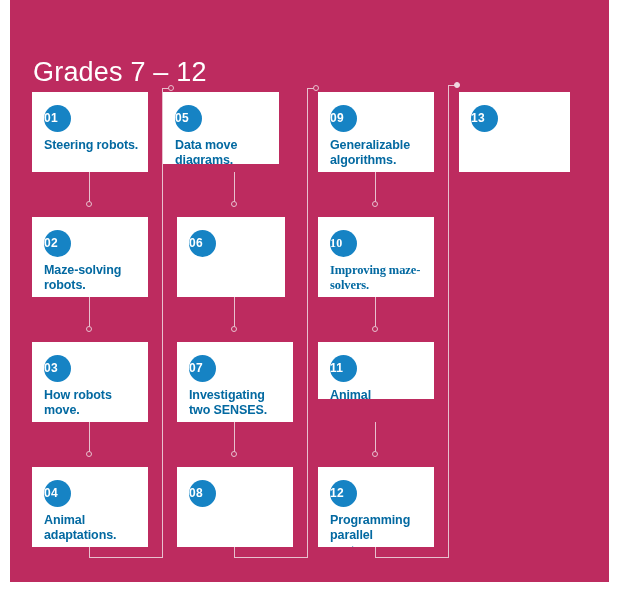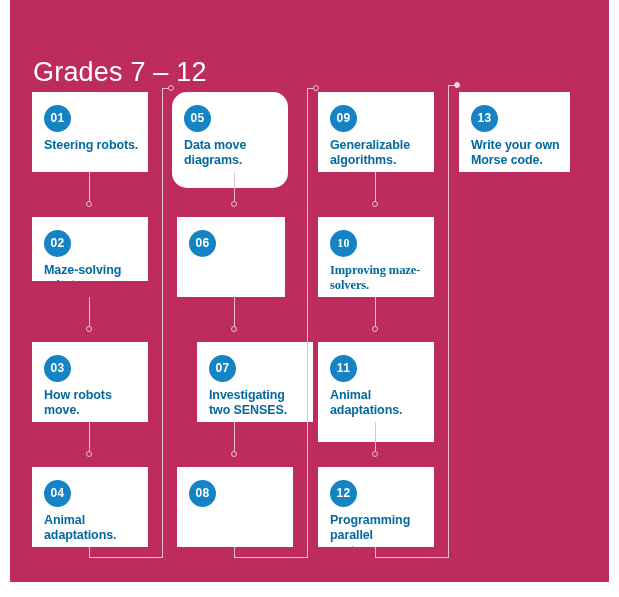--- a/index.html
+++ b/index.html
@@ -51,21 +51,21 @@
     left: 12px;
     top: 13px;
     width: 27px;
     height: 27px;
     border-radius: 50%;
     background: #1683c4;
     color: #ffffff;
     font-size: 12px;
     font-weight: bold;
     line-height: 27px;
-    text-align: center;
+    text-align: left;
     letter-spacing: 0.3px;
   }
   .card-label {
     position: absolute;
     left: 12px;
     top: 46px;
     right: 8px;
     font-size: 12.5px;
     font-weight: bold;
     color: #0369a1;
@@ -123,21 +123,21 @@
   <div class="poster-title">Grades 7 – 12</div>
 
   <div class="card" style="left:32px; top:92px; width:116px; height:80px;">
     <div class="badge">01</div>
     <div class="card-label">Steering robots.</div>
   </div>
 
   <div class="conn-v" style="left:89px; top:172px; height:33px;"></div>
   <div class="conn-dot" style="left:86px; top:201px;"></div>
 
-  <div class="card" style="left:32px; top:217px; width:116px; height:64px;">
+  <div class="card" style="left:32px; top:217px; width:116px; height:80px;">
     <div class="badge">02</div>
     <div class="card-label">Maze-solving robots.</div>
   </div>
 
   <div class="conn-v" style="left:89px; top:297px; height:33px;"></div>
   <div class="conn-dot" style="left:86px; top:326px;"></div>
 
   <div class="card" style="left:32px; top:342px; width:116px; height:80px;">
     <div class="badge">03</div>
     <div class="card-label">How robots move.</div>
@@ -150,36 +150,36 @@
     <div class="badge">04</div>
     <div class="card-label">Animal adaptations.</div>
   </div>
 
   <div class="conn-u" style="left:89px; top:547px; width:74px; height:11px;"></div>
 
   <div class="conn-riser" style="left:162px; top:88px; height:460px;"></div>
   <div class="conn-elbow" style="left:162px; top:88px; width:9px;"></div>
   <div class="conn-dot" style="left:168px; top:85px;"></div>
 
-  <div class="card" style="left:172px; top:92px; width:116px; height:96px;border-radius:15px;">
+  <div class="card" style="left:163px; top:92px; width:116px; height:72px;">
     <div class="badge">05</div>
     <div class="card-label">Data move diagrams.</div>
   </div>
 
   <div class="conn-v" style="left:234px; top:172px; height:33px;"></div>
   <div class="conn-dot" style="left:231px; top:201px;"></div>
 
   <div class="card" style="left:177px; top:217px; width:108px; height:80px;">
     <div class="badge">06</div>
   </div>
 
   <div class="conn-v" style="left:234px; top:297px; height:33px;"></div>
   <div class="conn-dot" style="left:231px; top:326px;"></div>
 
-  <div class="card" style="left:177px; top:342px; width:116px; height:80px;margin-left:20px;">
+  <div class="card" style="left:177px; top:342px; width:116px; height:80px;">
     <div class="badge">07</div>
     <div class="card-label">Investigating two SENSES.</div>
   </div>
 
   <div class="conn-v" style="left:234px; top:422px; height:33px;"></div>
   <div class="conn-dot" style="left:231px; top:451px;"></div>
 
   <div class="card" style="left:177px; top:467px; width:116px; height:80px;">
     <div class="badge">08</div>
   </div>
@@ -198,36 +198,35 @@
   <div class="conn-dot" style="left:372px; top:201px;"></div>
 
   <div class="card" style="left:318px; top:217px; width:116px; height:80px;font-family:Liberation Serif, serif;">
     <div class="badge">10</div>
     <div class="card-label">Improving maze-solvers.</div>
   </div>
 
   <div class="conn-v" style="left:375px; top:297px; height:33px;"></div>
   <div class="conn-dot" style="left:372px; top:326px;"></div>
 
-  <div class="card" style="left:318px; top:342px; width:116px; height:100px;">
+  <div class="card" style="left:318px; top:342px; width:116px; height:57px;">
     <div class="badge">11</div>
     <div class="card-label">Animal adaptations.</div>
   </div>
 
   <div class="conn-v" style="left:375px; top:422px; height:33px;"></div>
   <div class="conn-dot" style="left:372px; top:451px;"></div>
 
   <div class="card" style="left:318px; top:467px; width:116px; height:80px;">
     <div class="badge">12</div>
     <div class="card-label">Programming parallel systems.</div>
   </div>
 
   <div class="conn-u" style="left:375px; top:547px; width:74px; height:11px;"></div>
   <div class="conn-riser" style="left:448px; top:85px; height:463px;"></div>
   <div class="conn-elbow" style="left:448px; top:85px; width:9px;"></div>
   <div class="conn-dot filled" style="left:454px; top:82px;"></div>
 
   <div class="card" style="left:459px; top:92px; width:111px; height:80px;">
     <div class="badge">13</div>
-    <div class="card-label">Write your own Morse code.</div>
   </div>
 
 </div>
 
 </body></html>

